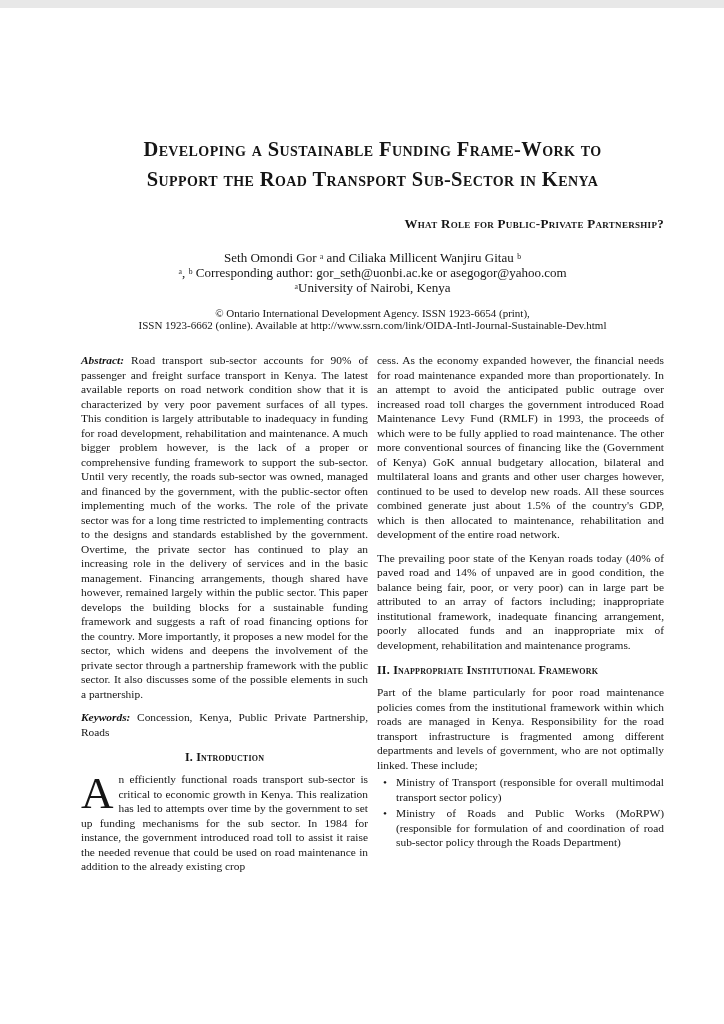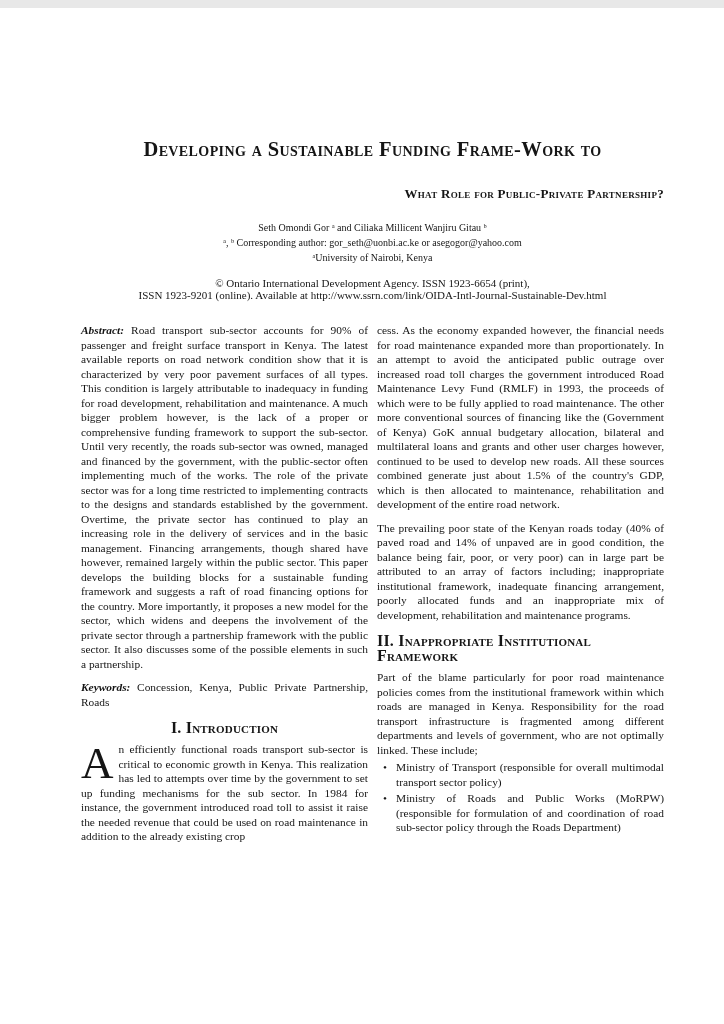--- a/index.html
+++ b/index.html
@@ -33,21 +33,21 @@
     text-align: right;
     font-size: 13px;
     font-weight: 700;
     font-variant: small-caps;
     letter-spacing: 0.3px;
     line-height: 17px;
   }
   .authors {
     margin-top: 18px;
     text-align: center;
-    font-size: 10px;
+    font-size: 13px;
     line-height: 15px;
   }
   .imprint {
     margin-top: 12px;
     text-align: center;
     font-size: 11px;
     line-height: 12px;
   }
   .columns {
     margin-top: 22px;
@@ -66,21 +66,21 @@
   }
   .par-gap { margin-top: 9px; }
   .lbl {
     font-weight: 700;
     font-style: italic;
   }
   .col-heading {
     margin-top: 11px;
     margin-bottom: 7px;
     text-align: center;
-    font-size: 16px;
+    font-size: 12px;
     font-weight: 700;
     font-variant: small-caps;
     letter-spacing: 0.2px;
     line-height: 15px;
   }
   .col-heading.left-align { text-align: left; }
   .dropcap {
     float: left;
     font-size: 45px;
     line-height: 38px;
@@ -108,33 +108,34 @@
     text-align: justify;
   }
 </style>
 </head>
 <body>
 
 <div class="page">
 
   <div class="title">
     <div>Developing a Sustainable Funding Frame-Work to</div>
+    <div>Support the Road Transport Sub-Sector in Kenya</div>
   </div>
 
   <div class="subtitle">What Role for Public-Private Partnership?</div>
 
   <div class="authors">
     <div>Seth Omondi Gor ᵃ and Ciliaka Millicent Wanjiru Gitau ᵇ</div>
     <div>ᵃ, ᵇ Corresponding author: gor_seth@uonbi.ac.ke or  asegogor@yahoo.com</div>
     <div>ᵃUniversity of Nairobi, Kenya</div>
   </div>
 
   <div class="imprint">
     <div>© Ontario International Development Agency. ISSN 1923-6654 (print),</div>
-    <div>ISSN 1923-9201 (online). Available at http://www.ssrn.com/link/OIDA-Intl-Journal-Sustainable-Dev.html</div>
+    <div>ISSN 1923-6662 (online). Available at http://www.ssrn.com/link/OIDA-Intl-Journal-Sustainable-Dev.html</div>
   </div>
 
   <div class="columns">
 
     <div class="col">
       <p class="body-par"><span class="lbl">Abstract:</span><span> Road transport sub-sector accounts for 90% of passenger and freight surface transport in Kenya. The latest available reports on road network condition show that it is characterized by very poor pavement surfaces of all types. This condition is largely attributable to inadequacy in funding for road development, rehabilitation and maintenance. A much bigger problem however, is the lack of a proper or comprehensive funding framework to support the sub-sector. Until very recently, the roads sub-sector was owned, managed and financed by the government, with the public-sector often implementing much of the works. The role of the private sector was for a long time restricted to implementing contracts to the designs and standards established by the government. Overtime, the private sector has continued to play an increasing role in the delivery of services and in the basic management. Financing arrangements, though shared have however, remained largely within the public sector. This paper develops the building blocks for a sustainable funding framework and suggests a raft of road financing options for the country. More importantly, it proposes a new model for the sector, which widens and deepens the involvement of the private sector through a partnership framework with the public sector. It also discusses some of the possible elements in such a partnership.</span></p>
 
       <p class="body-par par-gap"><span class="lbl">Keywords:</span><span> Concession, Kenya, Public Private Partnership, Roads</span></p>
 
       <div class="col-heading">I. Introduction</div>

